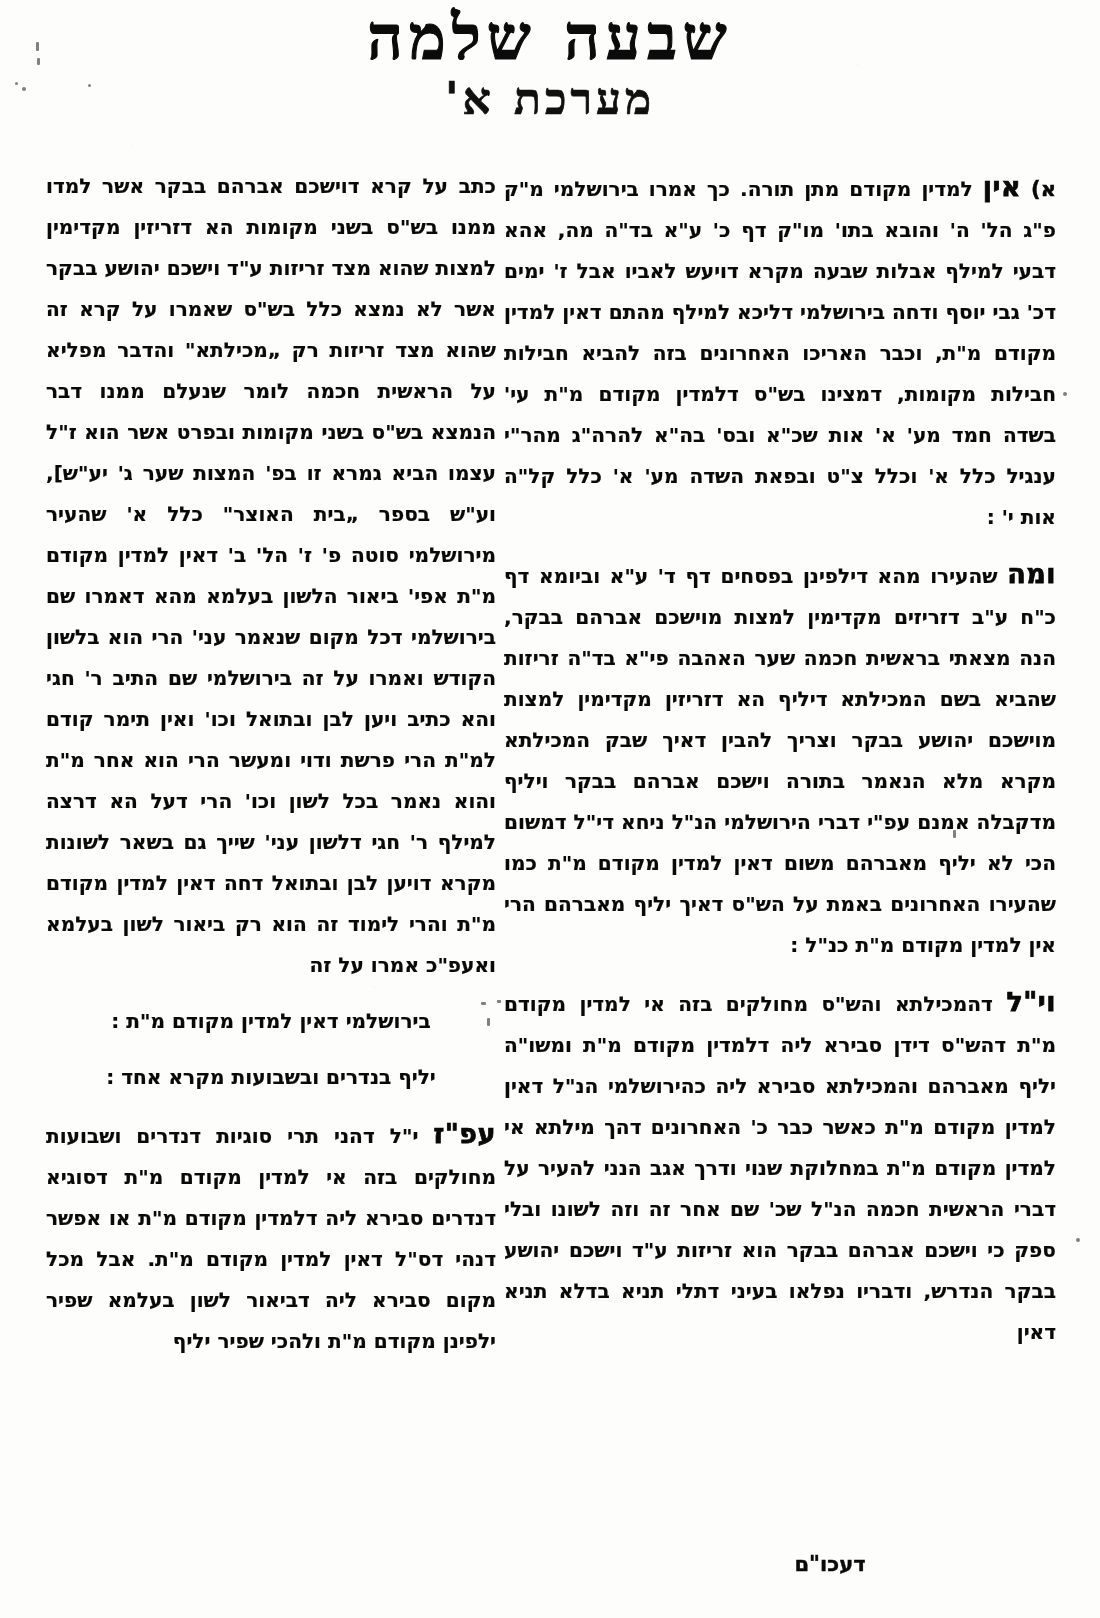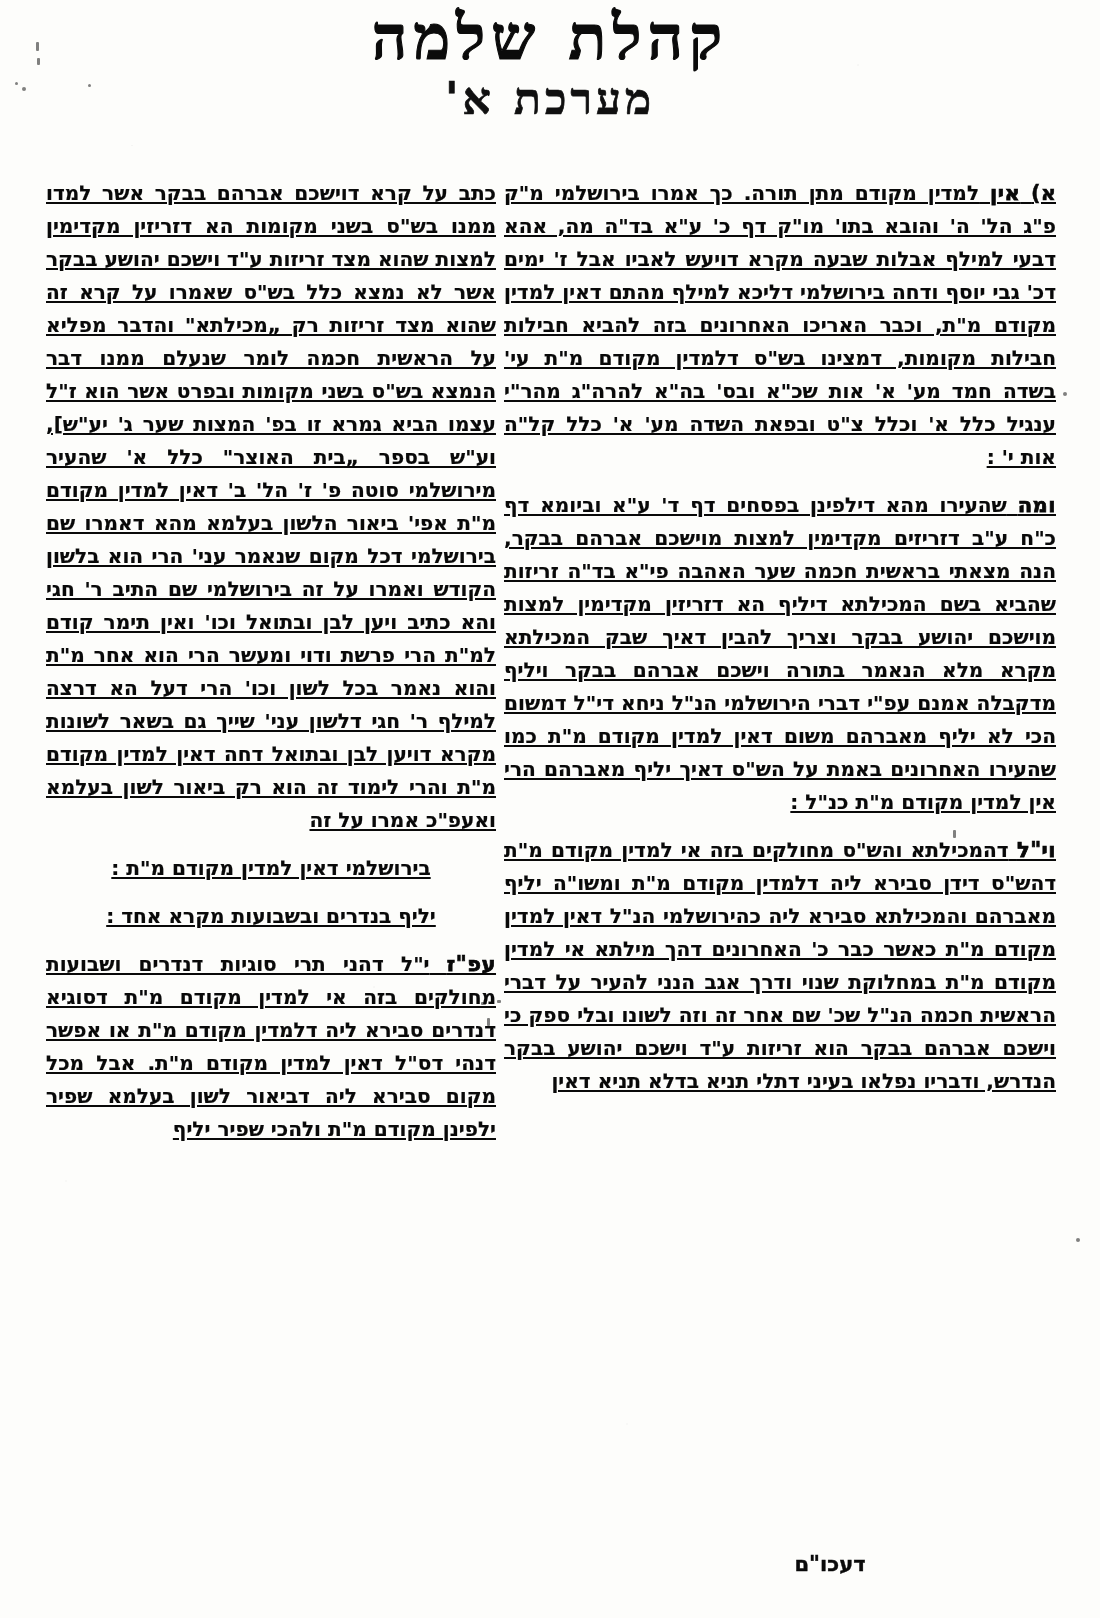--- a/index.html
+++ b/index.html
@@ -64,47 +64,46 @@
   #body-area {
     position: absolute;
     top: 162px;
     left: 0;
     width: 1100px;
     height: 1400px;
   }
 
   .column {
     position: absolute;
-    top: 15px;
+    top: 4px;
     font-family: "DejaVu Sans", "Liberation Sans", sans-serif;
     font-size: 20.1px;
-    line-height: 33px;
+    line-height: 41px;
     color: #090909;
     text-align: justify;
     text-align-last: right;
     direction: rtl;
     font-weight: 700;
-    text-decoration: underline;
     -webkit-text-stroke: 0.18px #090909;
   }
 
   #col-right { right: 44px; width: 552px; }
   #col-left  { left: 46px;  width: 450px; }
 
   .para {
     margin: 0;
     text-indent: 0;
   }
 
   
   .para + .para { margin-top: 15px; }
 
   .lead {
     font-weight: 700;
-    font-size: 21px;
+    font-size: 27px;
     -webkit-text-stroke: 0.75px #060606;
     letter-spacing: 0.5px;
   }
 
   .marker {
     font-weight: 700;
     font-size: 21px;
     -webkit-text-stroke: 0.45px #060606;
   }
 
@@ -145,21 +144,21 @@
   <div class="speck" style="left:22px;  top:87px;  width:4px; height:4px;"></div>
   <div class="speck" style="left:88px;  top:84px;  width:3px; height:3px;"></div>
   <div class="speck" style="left:481px; top:1002px; width:5px; height:3px; border-radius:1px;"></div>
   <div class="speck" style="left:497px; top:1000px; width:4px; height:3px; border-radius:1px;"></div>
   <div class="speck" style="left:487px; top:1018px; width:3px; height:8px; border-radius:1px;"></div>
   <div class="speck" style="left:953px; top:830px;  width:3px; height:8px; border-radius:1px;"></div>
   <div class="speck" style="left:1076px;top:1238px; width:4px; height:4px;"></div>
   <div class="speck" style="left:1063px;top:392px;  width:4px; height:4px;"></div>
 
   <div id="masthead">
-    <h1 class="book-title">קהלת שלמה</h1>
+    <h1 class="book-title">שבעה שלמה</h1>
     <h2 class="section-title">מערכת א'</h2>
   </div>
 
   <div id="body-area">
 
     <div class="column" id="col-right">
 
       <p class="para">
         <span class="marker">א)</span>
         <span class="lead">אין</span>

